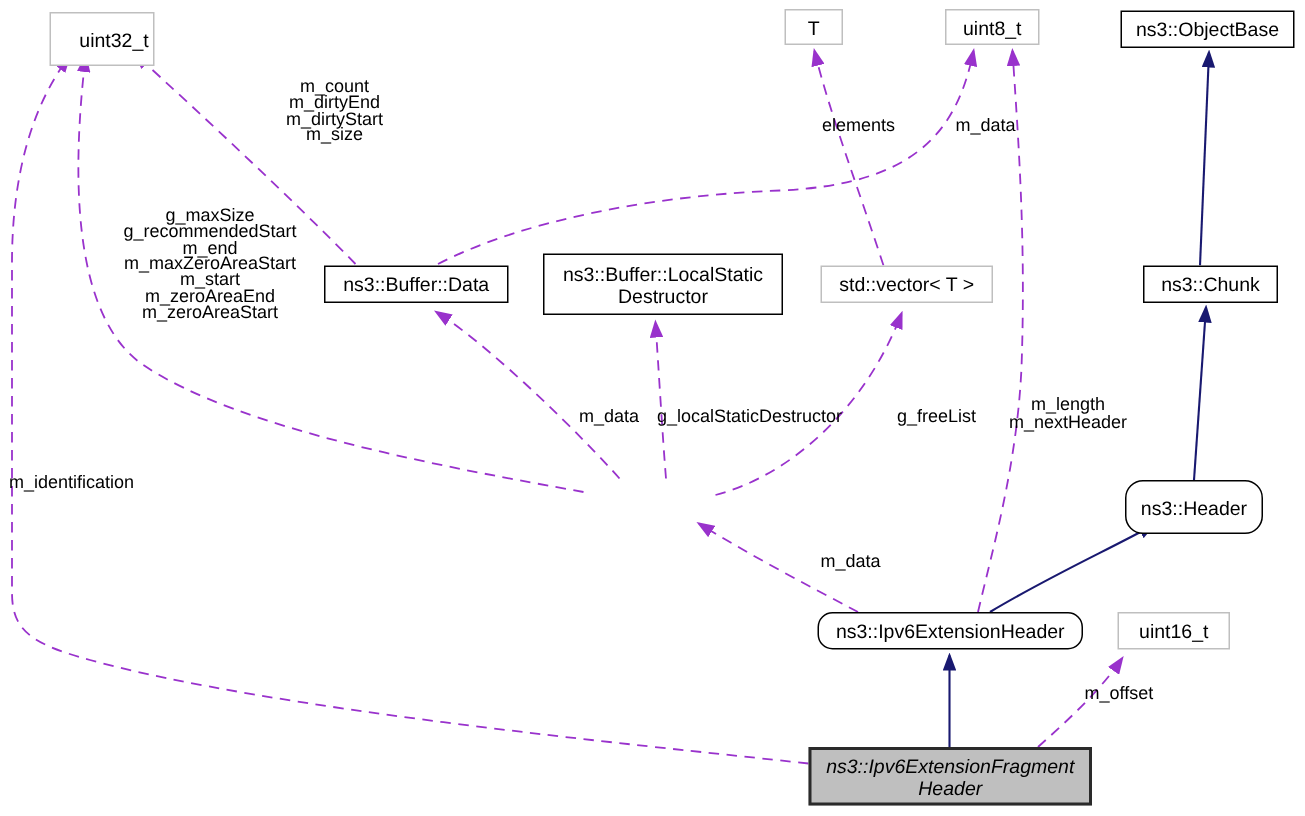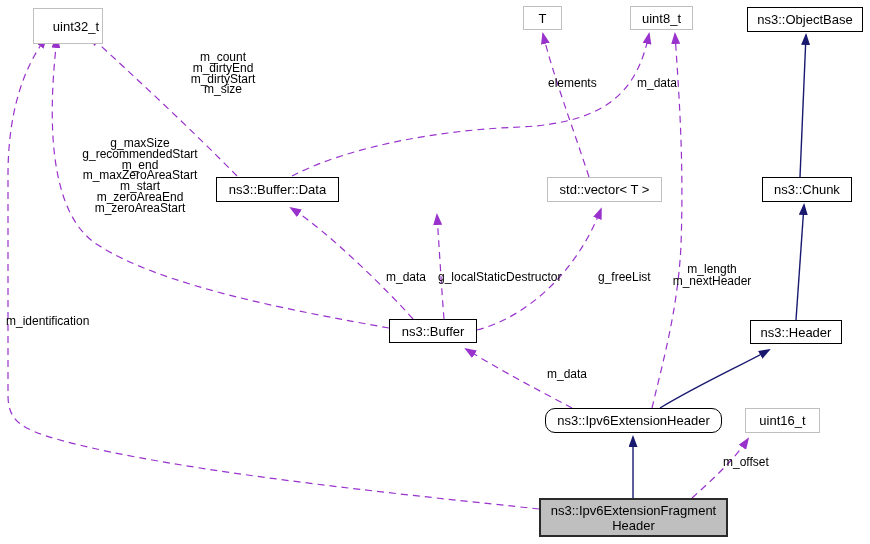--- a/index.html
+++ b/index.html
@@ -7,21 +7,21 @@
     position:relative;width:870px;height:544px;background:#ffffff;overflow:hidden;
     font-family:"Liberation Sans", sans-serif;color:#000;
   }
   #edges{position:absolute;left:0;top:0;width:870px;height:544px;}
   .node{
     position:absolute;display:flex;align-items:center;justify-content:center;
     background:#ffffff;border:1px solid #000;box-sizing:border-box;
     font-size:13px;line-height:15px;text-align:center;white-space:pre-line;
   }
   .node.external{border-color:#bfbfbf;}
-  .node.focus{background:#bfbfbf;border:2px solid #2a2a2a;}
+  .node.focus{background:#bfbfbf;border:2px solid #2a2a2a;font-style:italic;}
   .elabel{
     position:absolute;font-size:12px;line-height:10.8px;white-space:pre-line;
     text-align:center;
   }
   .elabel.left{text-align:left;}
 </style>
 </head>
 <body>
 
 <div id="canvas">
@@ -56,24 +56,25 @@
       <path d="M660,408 C700,384 740,366 769,350" marker-end="url(#arr-b)"></path>
       <path d="M633,498 L633,437" marker-end="url(#arr-b)"></path>
     </g>
   </svg>
 
   <div class="node external" style="left:33px;top:8px;width:70px;height:36px;padding-left:16px;">uint32_t</div>
   <div class="node external" style="left:523px;top:6px;width:39px;height:24px;">T</div>
   <div class="node external" style="left:630px;top:6px;width:63px;height:24px;">uint8_t</div>
   <div class="node" style="left:747px;top:7px;width:116px;height:25px;text-align:center;">ns3::ObjectBase</div>
   <div class="node" style="left:216px;top:177px;width:123px;height:25px;">ns3::Buffer::Data</div>
+  <div class="node" style="left:362px;top:169px;width:160px;height:41px;">ns3::Buffer::LocalStatic
+Destructor</div>
   <div class="node external" style="left:547px;top:177px;width:115px;height:25px;">std::vector&lt; T &gt;</div>
   <div class="node" style="left:762px;top:177px;width:90px;height:25px;">ns3::Chunk</div>
-  <div class="node" style="left:389px;top:319px;width:88px;height:24px;">ns3::Buffer</div>
-  <div class="node" style="left:750px;top:320px;width:92px;height:24px;">ns3::Header</div>
+  <div class="node" style="left:750px;top:320px;width:92px;height:36px;border-radius:12px;">ns3::Header</div>
   <div class="node" style="left:545px;top:408px;width:177px;height:25px;border-radius:10px;">ns3::Ipv6ExtensionHeader</div>
   <div class="node external" style="left:745px;top:408px;width:75px;height:25px;">uint16_t</div>
   <div class="node focus" style="left:539px;top:498px;width:189px;height:39px;">ns3::Ipv6ExtensionFragment
 Header</div>
 
   <div class="elabel" style="left:167px;top:52px;width:112px;">m_count
 m_dirtyEnd
 m_dirtyStart
 m_size</div>
   <div class="elabel" style="left:57px;top:138px;width:166px;">g_maxSize

